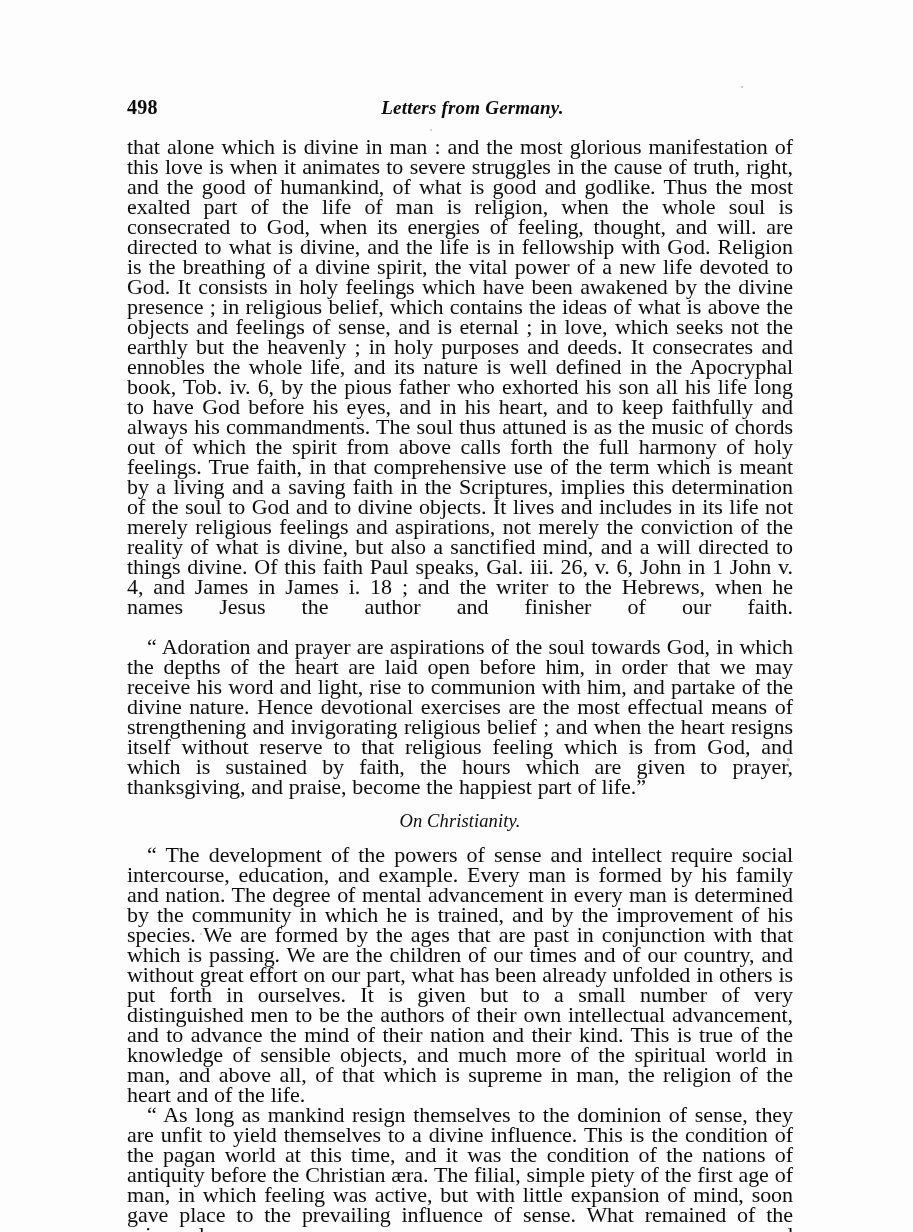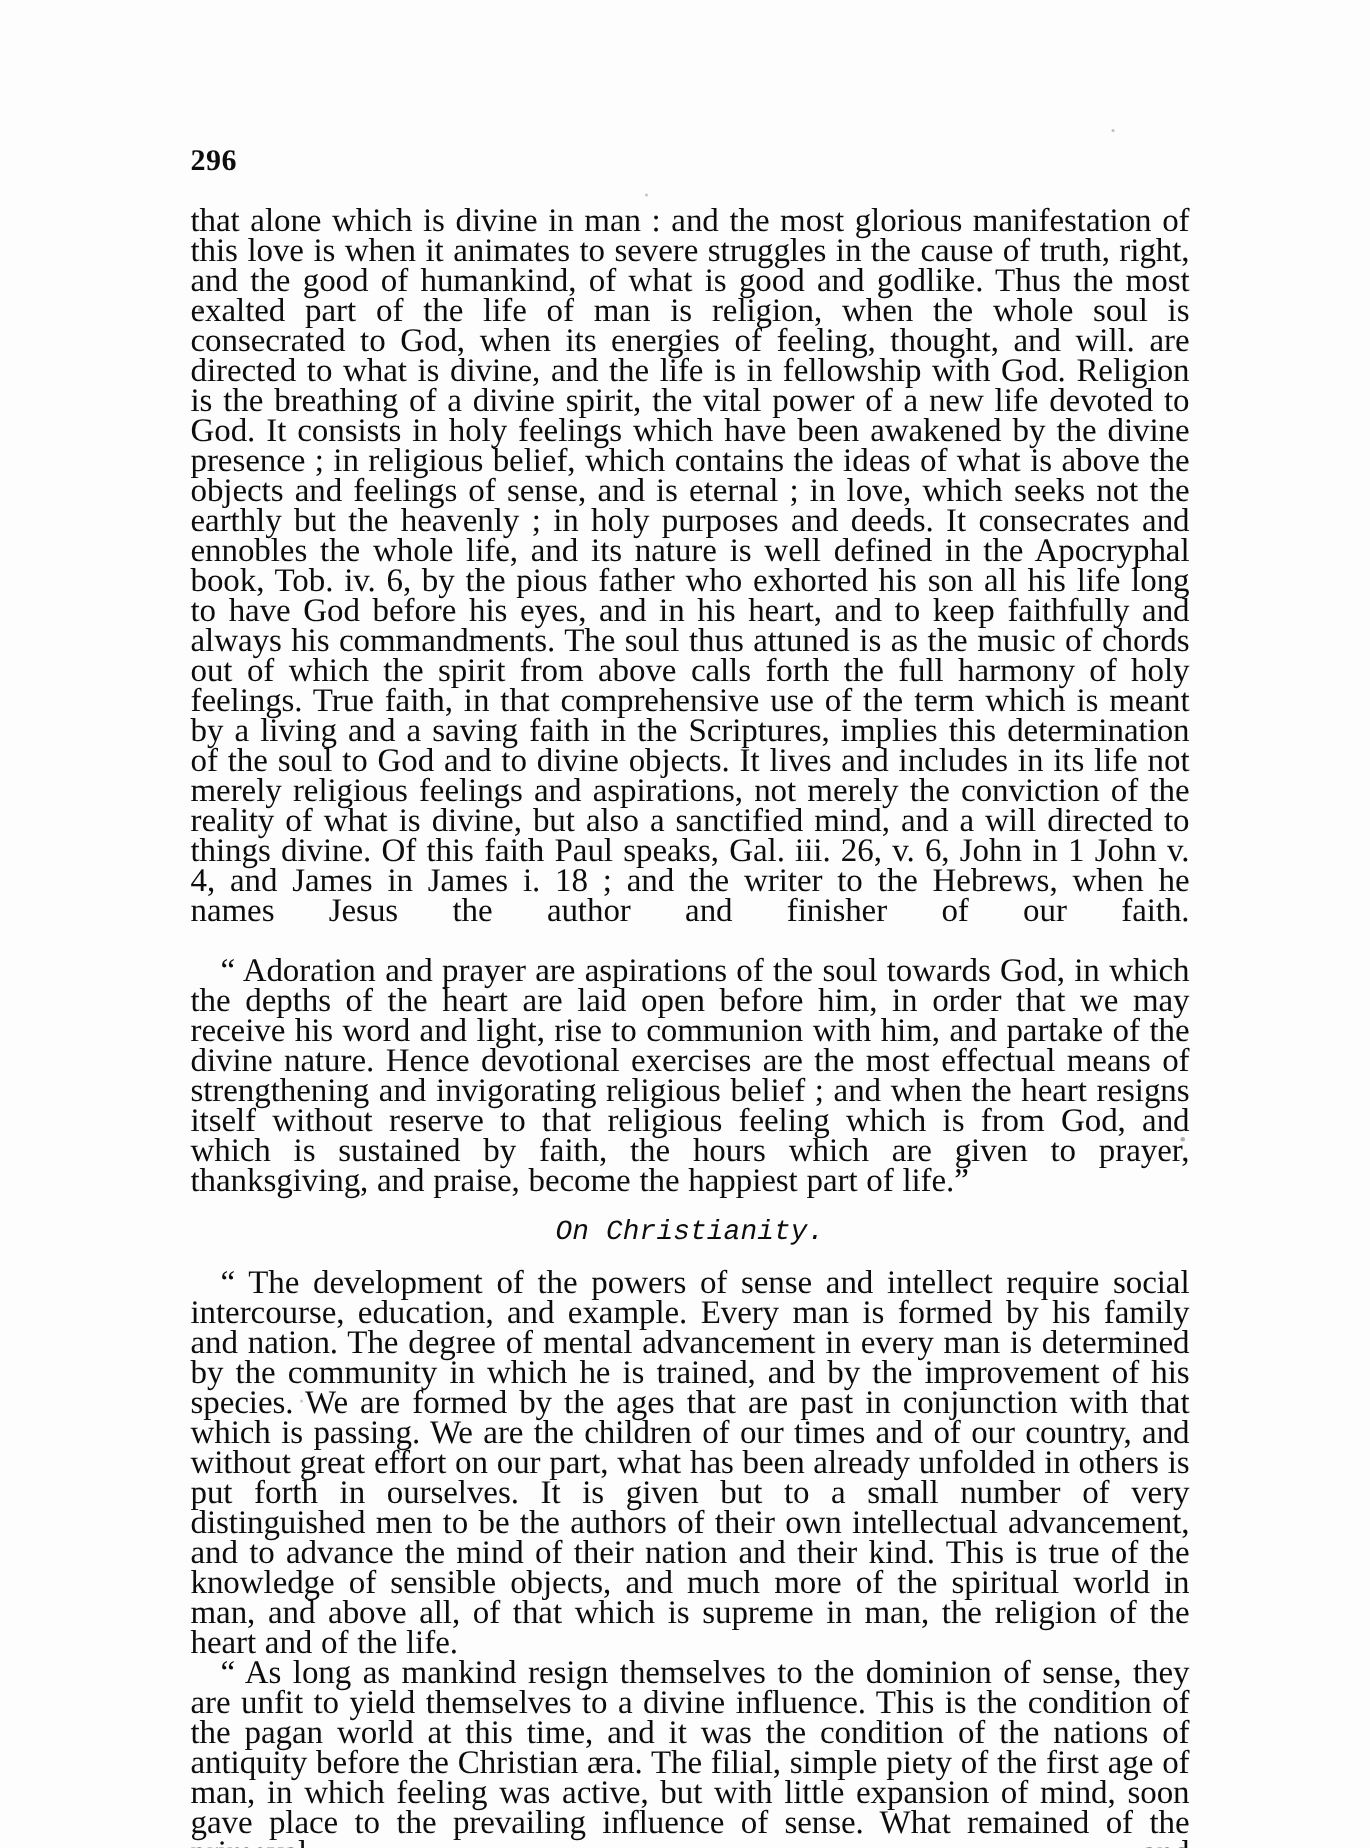--- a/index.html
+++ b/index.html
@@ -87,38 +87,38 @@
   
   .section-heading {
     margin: 0;
     font-size: 18.5px;
     font-style: italic;
     font-weight: normal;
     text-align: center;
     line-height: 23.45px;
     padding: 13px 0 12px 0;
     letter-spacing: 0.1px;
-    font-family: Liberation Mono, monospace;
   }
 
   
   .speck {
     position: absolute;
     background: #5c5c5c;
     border-radius: 50%;
     pointer-events: none;
   }
 </style>
 </head>
 <body>
 
 <div class="page">
 
   <div class="page-header">
-    <span class="folio">296</span>
+    <span class="folio">498</span>
+    <div class="running-title">Letters from Germany.</div>
   </div>
 
   <div class="body-block">
     <div id="paras-before">
         <p class="para flush stretch-last">that alone which is divine in man : and the most glorious manifestation of this love is when it animates to severe struggles in the cause of truth, right, and the good of humankind, of what is good and godlike.   Thus the most exalted part of the life of man is religion, when the whole soul is consecrated to God, when its energies of feeling, thought, and will. are directed to what is divine, and the life is in fellowship with God.   Religion is the breathing of a divine spirit, the vital power of a new life devoted to God.   It consists in holy feelings which have been awakened by the divine presence ; in religious belief, which contains the ideas of what is above the objects and feelings of sense, and is eternal ; in love, which seeks not the earthly but the heavenly ; in holy purposes and deeds.   It consecrates and ennobles the whole life, and its nature is well defined in the Apocryphal book, Tob. iv. 6, by the pious father who exhorted his son all his life long to have God before his eyes, and in his heart, and to keep faithfully and always his commandments.   The soul thus attuned is as the music of chords out of which the spirit from above calls forth the full harmony of holy feelings.   True faith, in that comprehensive use of the term which is meant by a living and a saving faith in the Scriptures, implies this determination of the soul to God and to divine objects.   It lives and includes in its life not merely religious feelings and aspirations, not merely the conviction of the reality of what is divine, but also a sanctified mind, and a will directed to things divine. Of this faith Paul speaks, Gal. iii. 26, v. 6, John in 1 John v. 4, and James in James i. 18 ; and the writer to the Hebrews, when he names Jesus the author and finisher of our faith.</p>
         <p class="para">“ Adoration and prayer are aspirations of the soul towards God, in which the depths of the heart are laid open before him, in order that we may receive his word and light, rise to communion with him, and partake of the divine nature.   Hence devotional exercises are the most effectual means of strengthening and invigorating religious belief ; and when the heart resigns itself without reserve to that religious feeling which is from God, and which is sustained by faith, the hours which are given to prayer, thanksgiving, and praise, become the happiest part of life.”</p>
       </div>
 
     <h2 class="section-heading">On Christianity.</h2>
 

